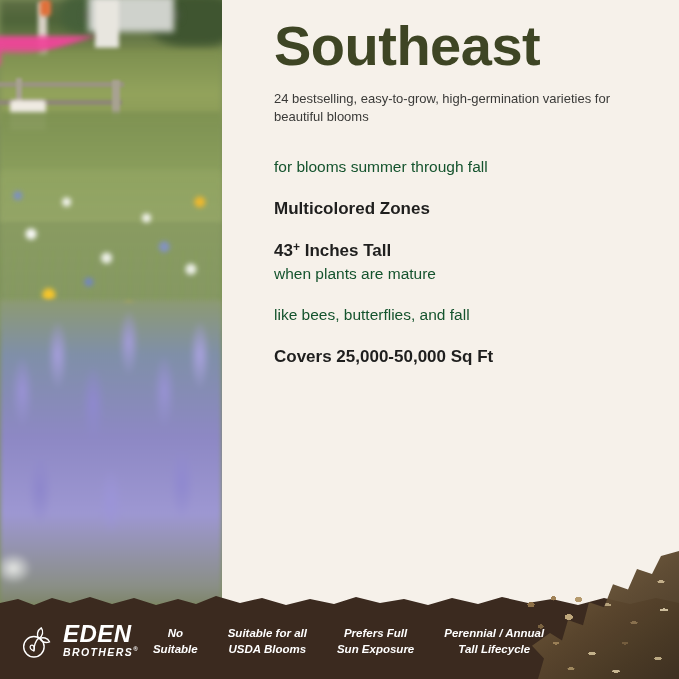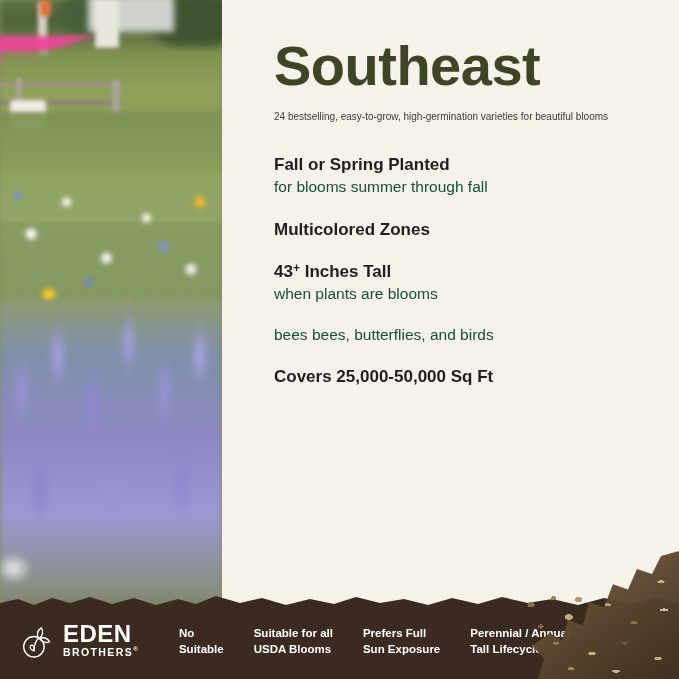--- a/index.html
+++ b/index.html
@@ -64,46 +64,46 @@
       radial-gradient(ellipse 18px 52px at 82% 60%,#8f88d0 0%,rgba(143,136,208,0) 70%),
       radial-gradient(ellipse 26px 22px at 6% 88%,#e8eae6 0%,rgba(232,234,230,0) 72%),
       linear-gradient(180deg,#8d9a72 0%,#7f8fa8 18%,#8d88c4 45%,#9d97d2 70%,#8a8f86 94%,#7d8468 100%);
     filter:blur(2.6px);}
   .ph-stems{position:absolute;left:0;top:250px;width:222px;height:130px;
     background:repeating-linear-gradient(92deg,rgba(120,150,70,.55) 0 2px,rgba(0,0,0,0) 2px 13px);filter:blur(1.6px);}
 
   
   .content{position:absolute;left:274px;top:0;width:395px;}
   .title{font-size:56px;font-weight:bold;color:#3e4524;letter-spacing:-0.5px;line-height:1;
-    margin:0;padding-top:38px;}
+    margin:0;padding-top:18px;}
   .subtitle{font-size:29px;font-weight:300;color:#8a8b45;letter-spacing:1.6px;line-height:1;margin:12px 0 0 0;}
-  .intro{font-size:10px;color:#3a3a38;line-height:1.42;margin:16px 0 0 0;max-width:350px;font-weight:400;}
+  .intro{font-size:13px;color:#3a3a38;line-height:1.42;margin:16px 0 0 0;max-width:350px;font-weight:400;}
 
   .features{margin-top:30px;}
   .feature{margin-bottom:21px;}
   .f-title{font-size:17px;font-weight:bold;color:#1f1f1e;line-height:1.25;margin:0;}
   .f-title .sup{font-size:12px;vertical-align:5px;font-weight:bold;}
   .f-sub{font-size:15.5px;font-weight:300;color:#14532d;line-height:1.3;margin:2px 0 0 0;}
 
   
   .bottombar{position:absolute;left:0;bottom:0;width:679px;height:90px;background:#3b2a1f;
     clip-path:polygon(0 14px,18px 10px,34px 16px,52px 9px,70px 14px,90px 8px,112px 15px,134px 9px,
       156px 16px,178px 10px,196px 15px,216px 7px,240px 14px,262px 9px,286px 16px,310px 10px,
       334px 15px,356px 8px,380px 14px,404px 10px,428px 16px,452px 9px,478px 15px,502px 8px,
       528px 14px,552px 10px,578px 16px,604px 9px,630px 15px,656px 9px,679px 14px,679px 90px,0 90px);}
-  .bar-inner{position:absolute;left:0;bottom:0;width:544px;height:76px;display:flex;align-items:center;}
+  .bar-inner{position:absolute;left:0;bottom:0;width:544px;height:76px;display:flex;align-items:center;font-style:italic;}
 
   .logo{display:flex;align-items:center;margin-left:20px;}
   .logo-mark{width:36px;height:36px;flex:0 0 36px;}
   .logo-text{margin-left:7px;color:#ffffff;}
   .logo-eden{font-size:24px;font-weight:bold;letter-spacing:0.5px;line-height:0.92;}
   .logo-bro{font-size:10.5px;font-weight:bold;letter-spacing:1.4px;line-height:1.1;margin-top:1px;}
   .logo-bro .reg{font-size:6px;vertical-align:5px;}
 
-  .badges{display:flex;align-items:center;margin-left:40px;}
+  .badges{display:flex;align-items:center;margin-left:14px;text-align:center;}
   .badge{color:#ffffff;font-size:11.5px;font-weight:bold;line-height:1.42;margin-right:30px;white-space:nowrap;}
 
   
   .seeds{position:absolute;right:0;bottom:0;width:150px;height:128px;pointer-events:none;
     background:
       radial-gradient(ellipse 5px 2px at 20% 18%,#b9a07a 0 70%,transparent 72%),
       radial-gradient(ellipse 4px 2px at 38% 10%,#7d6346 0 70%,transparent 72%),
       radial-gradient(ellipse 6px 2px at 55% 22%,#cdbb98 0 70%,transparent 72%),
       radial-gradient(ellipse 4px 2px at 72% 12%,#8a6f4d 0 70%,transparent 72%),
       radial-gradient(ellipse 5px 2px at 88% 24%,#c2ad87 0 70%,transparent 72%),
@@ -157,35 +157,34 @@
     <div class="ph-lav"></div>
   </div>
 
   <div class="content">
     <h1 class="title">Southeast</h1>
     <p class="intro">24 bestselling, easy-to-grow, high-germination varieties for beautiful blooms</p>
 
     <div class="features">
 
       <div class="feature">
-        <div class="f-title">Fall or Spring Planted</div>
         <div class="f-sub">for blooms summer through fall</div>
       </div>
 
       <div class="feature">
         <div class="f-title">Multicolored Zones</div>
       </div>
 
       <div class="feature">
         <div class="f-title"><span>43</span><span class="sup">+</span><span> Inches Tall</span></div>
-        <div class="f-sub">when plants are blooms</div>
-      </div>
-
-      <div class="feature">
-        <div class="f-sub">bees bees, butterflies, and birds</div>
+        <div class="f-sub">when plants are mature</div>
+      </div>
+
+      <div class="feature">
+        <div class="f-sub">like bees, butterflies, and fall</div>
       </div>
 
       <div class="feature">
         <div class="f-title">Covers 25,000-50,000 Sq Ft</div>
       </div>
 
     </div>
   </div>
 
   <div class="bottombar"></div>

